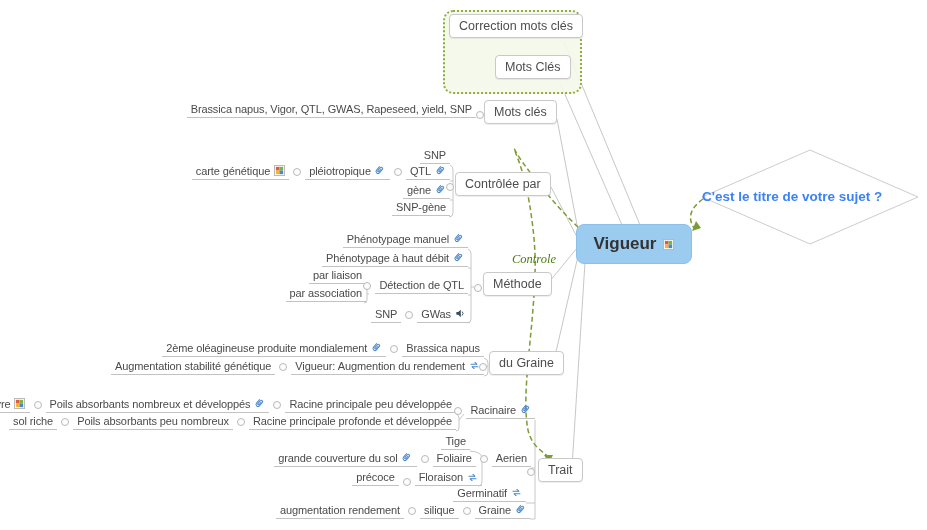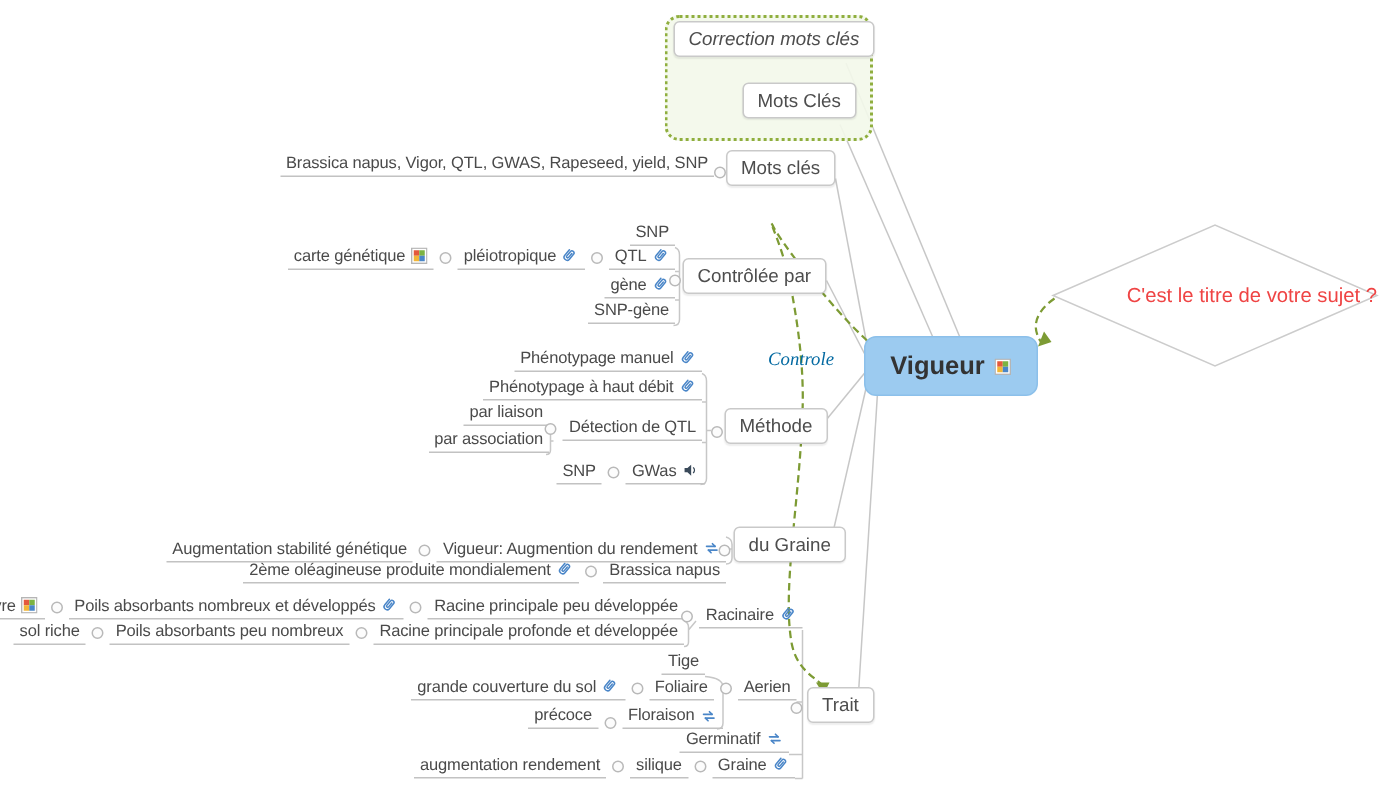--- a/index.html
+++ b/index.html
@@ -15,24 +15,24 @@
   .boxnode{position:absolute;background:#fff;border:1px solid #c9c9c9;border-radius:4px;
        padding:4px 9px;font-size:12.5px;color:#4d4d4d;box-shadow:0 1px 1px rgba(0,0,0,0.07);
        white-space:nowrap;}
   .central{position:absolute;left:576px;top:224px;width:114px;height:38px;background:#9ccbf0;
        border:1px solid #8cc0ea;border-radius:8px;display:flex;align-items:center;justify-content:center;
        gap:6px;font-size:17px;font-weight:bold;color:#333;}
   .boundary{position:absolute;left:443px;top:10px;width:135px;height:80px;border:2px dotted #8fae3e;
        border-radius:10px;background:rgba(243,248,234,0.9);}
   .fbox{position:absolute;background:#fff;border:1px solid #c9c9c9;border-radius:4px;
        padding:4px 9px;font-size:12.5px;color:#4d4d4d;white-space:nowrap;box-shadow:0 1px 1px rgba(0,0,0,0.07);}
-  .callout-text{position:absolute;left:702px;top:189px;width:216px;text-align:right;
-       font-size:13.5px;color:#ef4444;}
-  .rel-label{position:absolute;left:512px;top:232px;font-family:"Liberation Serif",serif;
-       font-style:italic;font-size:12.5px;color:#0369a1;}
+  .callout-text{position:absolute;left:702px;top:189px;width:216px;text-align:left;
+       font-size:13.5px;color:#3b82f6;font-weight:bold;}
+  .rel-label{position:absolute;left:512px;top:252px;font-family:"Liberation Serif",serif;
+       font-style:italic;font-size:12.5px;color:#4d7c0f;}
   .ic{display:inline-flex;width:12px;height:12px;align-items:center;justify-content:center;flex:0 0 auto;}
 </style>
 </head>
 <body>
 
 <div id="canvas">
 
   <svg id="wires" width="927" height="530">
     <g stroke="#c7c7c7" stroke-width="1" fill="none">
       <path d="M578 230 L557 119"></path>
@@ -56,21 +56,21 @@
       <path d="M703 199 C693 206 686 216 694 228"></path>
       <path d="M578 227 C552 203 518 158 515 150 C511 143 522 165 527 190 C533 222 536 248 535 275 C533 335 521 395 528 430 C532 448 545 452 549 458"></path>
     </g>
     <g fill="#7d9b34">
       <polygon points="692,231 701,228 696,221"></polygon>
       <polygon points="549,463 544,455 553,455"></polygon>
     </g>
   </svg>
 
   <div class="boundary"></div>
-  <div class="fbox" style="left:449px;top:14px;font-style:italic;">
+  <div class="fbox" style="left:449px;top:14px;">
     <span>Correction mots clés</span>
   </div>
   <div class="fbox" style="left:495px;top:55px;">
     <span>Mots Clés</span>
   </div>
 
   <div class="callout-text">
     <span>C'est le titre de votre sujet ?</span>
   </div>
 
@@ -217,21 +217,21 @@
       <span>GWas</span>
       <span class="ic">
           <svg viewBox="0 0 12 12" width="11" height="11">
             <path d="M1.5 4.4 h2.1 L6.3 2 v8 L3.6 7.4 H1.5 Z" fill="#3a4a5a"></path>
             <path d="M7.8 3.9 a3 3 0 0 1 0 4.2" fill="none" stroke="#3a4a5a" stroke-width="1"></path>
           </svg>
         </span>
     </span>
   </div>
 
-  <div class="row" style="right:443px;top:340px;margin-top:32px;">
+  <div class="row" style="right:443px;top:340px;">
     <span class="seg">
       <span>2ème oléagineuse produite mondialement</span>
       <span class="ic">
           <svg viewBox="0 0 12 12" width="11" height="11">
             <path d="M3.3 2.6 L3.3 7.8 A2.2 2.2 0 0 0 7.7 7.8 L7.7 3.2 A1.5 1.5 0 0 0 4.7 3.2 L4.7 7.2 A0.85 0.85 0 0 0 6.4 7.2 L6.4 3.6" fill="none" stroke="#4a86c8" stroke-width="1.1" stroke-linecap="round" transform="rotate(40 6 6)"></path>
           </svg>
         </span>
     </span>
     <span class="dot"></span>
     <span class="seg">

